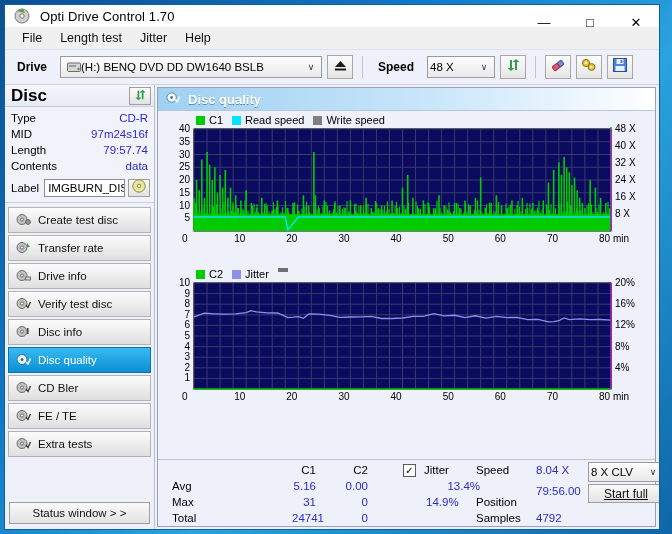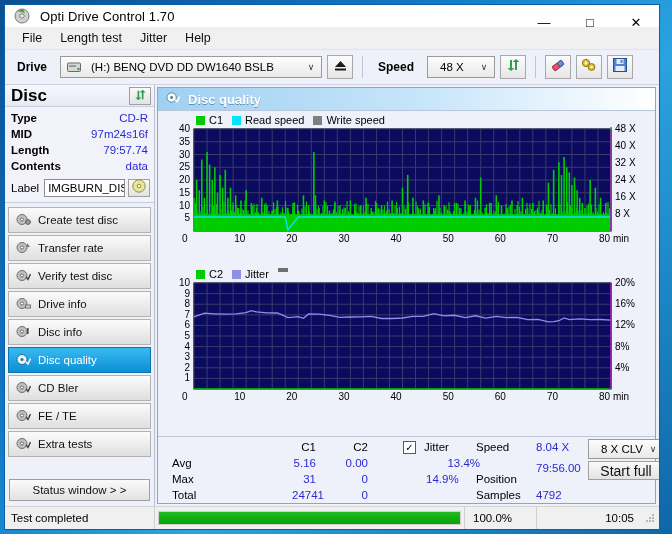--- a/index.html
+++ b/index.html
@@ -38,21 +38,21 @@
     height:34px;background:#eef0fa;border-top:1px solid #dfe2ef;
     border-bottom:1px solid #cfd3e4;
     display:flex;align-items:center;padding:0 6px;flex:0 0 auto;gap:5px;
   }
   .tb-label{font-size:12px;font-weight:bold;color:#000;margin:0 8px 0 6px;}
   .combo{
     height:22px;background:linear-gradient(#fdfdfd,#e9e9e9);
     border:1px solid #9a9a9a;display:flex;align-items:center;
     font-size:11.5px;color:#000;padding:0 2px;box-sizing:border-box;cursor:default;
   }
-  .combo .cv{flex:1;padding-left:10px;white-space:nowrap;overflow:hidden;}
+  .combo .cv{flex:1;padding-left:0;white-space:nowrap;overflow:hidden;}
   .combo .arrow{width:16px;text-align:center;font-size:9px;color:#333;}
   #drive-combo{width:262px;}
   #speed-combo{width:68px;}
   .tbbtn{
     width:26px;height:24px;background:linear-gradient(#fcfcfc,#e6e6e6);
     border:1px solid #a8a8a8;display:flex;align-items:center;justify-content:center;
     cursor:default;box-sizing:border-box;
   }
   .tbsep{width:1px;height:22px;background:#c3c3cf;margin:0 4px;}
 
@@ -64,21 +64,21 @@
   .disc-head{
     height:21px;display:flex;align-items:center;justify-content:space-between;
     background:linear-gradient(#f7f7fc,#e7e9f4);border-bottom:1px solid #c9ccdd;padding:0 3px 0 6px;
   }
   .disc-head .ht{font-size:17px;font-weight:bold;color:#000;}
   .mini-btn{width:22px;height:18px;background:linear-gradient(#fafafa,#e2e2e2);
             border:1px solid #9f9f9f;display:flex;align-items:center;justify-content:center;
             box-sizing:border-box;cursor:default;}
   .disc-rows{padding:3px 6px 2px 6px;}
   .drow{display:flex;justify-content:space-between;font-size:11.5px;line-height:16px;}
-  .drow .k{color:#000;font-weight:bold;}
+  .drow .k{color:#000;}
   .drow .v{color:#2a2ad0;}
   .labelrow{display:flex;align-items:center;gap:3px;margin-top:3px;padding:0 4px 5px 6px;}
   .labelrow .k{font-size:11.5px;color:#000;margin-right:2px;}
   .labelinput{
     flex:1;height:18px;background:#fff;border:1px solid #8d8d8d;
     font-size:11.5px;color:#000;display:flex;align-items:center;padding-left:3px;
     box-sizing:border-box;overflow:hidden;white-space:nowrap;
   }
 
   .navlist{padding:4px 0 0 0;display:flex;flex-direction:column;gap:2px;flex:1;}
@@ -124,22 +124,22 @@
     position:relative;font-size:11.5px;
   }
   .st{position:absolute;white-space:nowrap;}
   .st.k{color:#000;}
   .st.v{color:#2a2ad0;}
   .chk{position:absolute;width:13px;height:13px;background:#fff;border:1px solid #5a5a5a;
        box-sizing:border-box;display:flex;align-items:center;justify-content:center;
        font-size:10px;color:#000;line-height:1;cursor:default;}
   .sbtn{
     position:absolute;background:linear-gradient(#fafafa,#e2e2e2);border:1px solid #9f9f9f;
-    display:flex;align-items:center;justify-content:center;font-size:14px;color:#111;
-    box-sizing:border-box;cursor:default;
+    display:flex;align-items:center;justify-content:center;font-size:12px;color:#111;
+    box-sizing:border-box;cursor:default;text-decoration:underline;
   }
 
   
   .statusbar{
     height:22px;background:#f0f0f0;border-top:1px solid #d4d4d4;display:flex;
     align-items:center;flex:0 0 auto;font-size:11.5px;color:#000;
   }
   .sb-cell{height:22px;display:flex;align-items:center;border-right:1px solid #cfcfcf;box-sizing:border-box;}
   .sb-text{width:150px;padding-left:6px;}
   .sb-prog{width:310px;padding:0 3px;}
@@ -312,34 +312,34 @@
                 <path d="M11 2 L14 6 L11 6 Z" fill="#3c9a3c"></path>
               </svg>
           </span>
           <span>Transfer rate</span>
         </div>
         <div class="navitem">
           <span>
             <svg width="15" height="13" viewBox="0 0 15 13">
                 <circle cx="6" cy="6.5" r="5" fill="#bfbfbf" stroke="#6f6f6f"></circle>
                 <circle cx="6" cy="6.5" r="1.5" fill="#fff" stroke="#6f6f6f"></circle>
-                <path d="M10 8 L12 10.5 L14.5 5" stroke="#3c3c3c" fill="none" stroke-width="1.4"></path>
-              </svg>
-          </span>
-          <span>Verify test disc</span>
+                <rect x="9.5" y="8" width="5" height="3" fill="#d2d2d2" stroke="#6f6f6f"></rect>
+              </svg>
+          </span>
+          <span>Drive info</span>
         </div>
         <div class="navitem">
           <span>
             <svg width="15" height="13" viewBox="0 0 15 13">
                 <circle cx="6" cy="6.5" r="5" fill="#bfbfbf" stroke="#6f6f6f"></circle>
                 <circle cx="6" cy="6.5" r="1.5" fill="#fff" stroke="#6f6f6f"></circle>
-                <rect x="9.5" y="8" width="5" height="3" fill="#d2d2d2" stroke="#6f6f6f"></rect>
-              </svg>
-          </span>
-          <span>Drive info</span>
+                <path d="M10 8 L12 10.5 L14.5 5" stroke="#3c3c3c" fill="none" stroke-width="1.4"></path>
+              </svg>
+          </span>
+          <span>Verify test disc</span>
         </div>
         <div class="navitem">
           <span>
             <svg width="15" height="13" viewBox="0 0 15 13">
                 <circle cx="6" cy="6.5" r="5" fill="#bfbfbf" stroke="#6f6f6f"></circle>
                 <circle cx="6" cy="6.5" r="1.5" fill="#fff" stroke="#6f6f6f"></circle>
                 <rect x="11" y="3" width="1.6" height="6" fill="#4a4a4a"></rect>
               </svg>
           </span>
           <span>Disc info</span>
@@ -930,35 +930,13 @@
         <div class="combo" style="position:absolute;left:430px;top:2px;width:76px;height:20px;">
           <span class="cv">8 X CLV</span>
           <span class="arrow">∨</span>
         </div>
         <div class="sbtn" style="left:430px;top:24px;width:76px;height:19px;">Start full</div>
         <div class="sbtn" style="left:430px;top:45px;width:76px;height:21px;margin-top:36px;">Start part</div>
       </div>
     </div>
   </div>
 
-  <div class="statusbar">
-    <div class="sb-cell sb-text">Test completed</div>
-    <div class="sb-cell sb-prog">
-      <div class="progtrack">
-        <div class="progfill" id="progfill" style="width: 100%;"></div>
-      </div>
-    </div>
-    <div class="sb-cell sb-pct">100.0%</div>
-    <div class="sb-cell sb-time">10:05</div>
-    <span class="grip">
-      <svg width="12" height="12" viewBox="0 0 12 12">
-        <g fill="#8a8a8a">
-          <rect x="8" y="8" width="2" height="2"></rect>
-            <rect x="5" y="8" width="2" height="2"></rect>
-          <rect x="8" y="5" width="2" height="2"></rect>
-            <rect x="2" y="8" width="2" height="2"></rect>
-          <rect x="5" y="5" width="2" height="2"></rect>
-            <rect x="8" y="2" width="2" height="2"></rect>
-        </g>
-      </svg>
-    </span>
-  </div>
 </div>
 
 </body></html>

